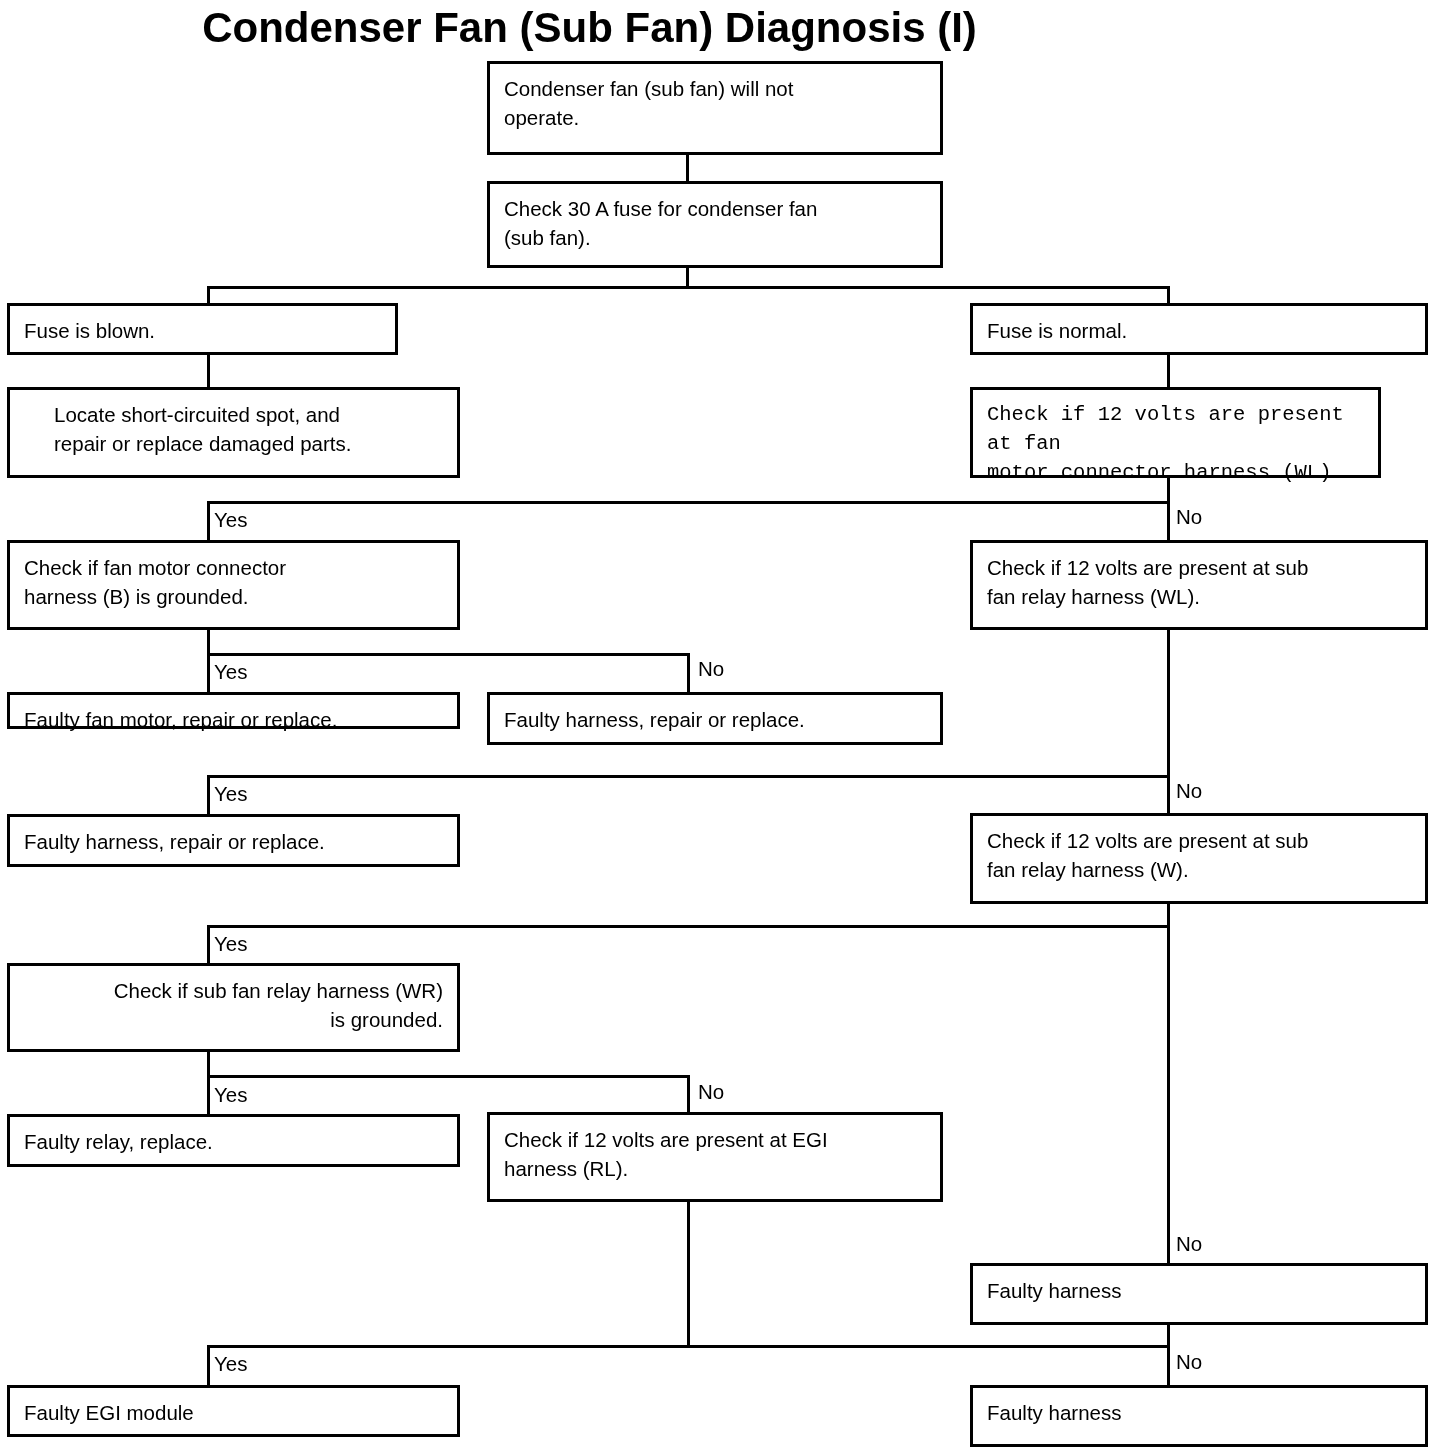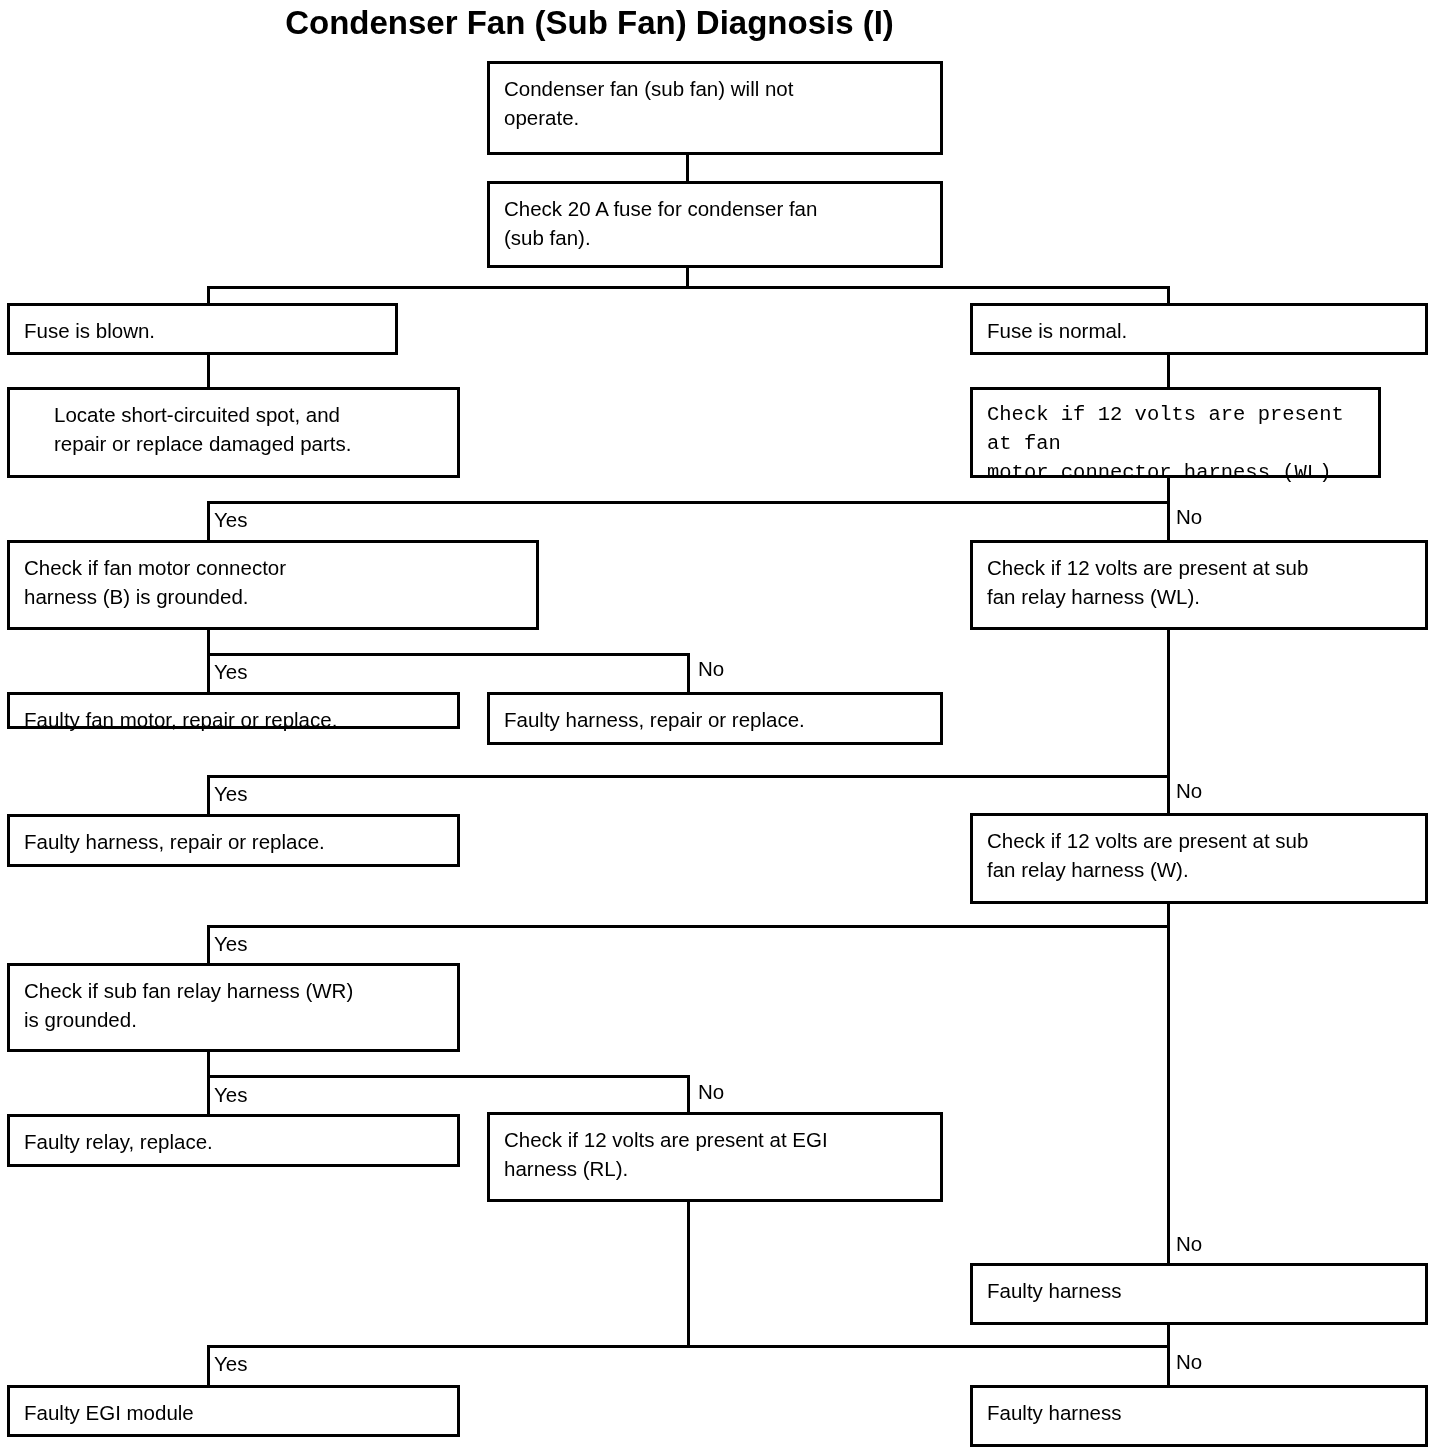--- a/index.html
+++ b/index.html
@@ -11,21 +11,21 @@
     color:#000000;
     position:relative;
     overflow:hidden;
   }
   #chart { position:absolute; left:0; top:0; width:1456px; height:1454px; }
 
   .title {
     position:absolute;
     left:0; top:4px; width:1179px;
     text-align:center;
-    font-size:33px;
+    font-size:42px;
     font-weight:bold;
     letter-spacing:0px;
   }
 
   .box {
     position:absolute;
     border:3px solid #000;
     background:#fff;
     padding:10px 14px 8px 14px;
     font-size:20.5px;
@@ -91,49 +91,49 @@
 
   <div class="vline" style="left:1167px; top:1325px; height:22px;"></div>
 
   <div class="hline" style="left:207px; top:1345px; width:963px;"></div>
   <div class="vline" style="left:207px; top:1345px; height:40px;"></div>
   <div class="vline" style="left:1167px; top:1345px; height:40px;"></div>
 
   <div class="box" style="left:487px; top:61px; width:456px; height:94px;">Condenser fan (sub fan) will not
 operate.</div>
 
-  <div class="box" style="left:487px; top:181px; width:456px; height:87px;">Check 20 A fuse for condenser fan
+  <div class="box" style="left:487px; top:181px; width:456px; height:87px;">Check 30 A fuse for condenser fan
 (sub fan).</div>
 
   <div class="box" style="left:7px; top:303px; width:391px; height:52px;">Fuse is blown.</div>
 
   <div class="box" style="left:970px; top:303px; width:458px; height:52px;">Fuse is normal.</div>
 
   <div class="box" style="left:7px; top:387px; width:453px; height:91px;padding-left:44px;">Locate short-circuited spot, and
 repair or replace damaged parts.</div>
 
   <div class="box" style="left:970px; top:387px; width:411px; height:91px;font-family:Liberation Mono, monospace;">Check if 12 volts are present at fan
 motor connector harness (WL).</div>
 
-  <div class="box" style="left:7px; top:540px; width:532px; height:90px;">Check if fan motor connector
+  <div class="box" style="left:7px; top:540px; width:453px; height:90px;">Check if fan motor connector
 harness (B) is grounded.</div>
 
   <div class="box" style="left:970px; top:540px; width:458px; height:90px;">Check if 12 volts are present at sub
 fan relay harness (WL).</div>
 
   <div class="box" style="left:7px; top:692px; width:453px; height:37px;">Faulty fan motor, repair or replace.</div>
 
   <div class="box" style="left:487px; top:692px; width:456px; height:53px;">Faulty harness, repair or replace.</div>
 
   <div class="box" style="left:7px; top:814px; width:453px; height:53px;">Faulty harness, repair or replace.</div>
 
   <div class="box" style="left:970px; top:813px; width:458px; height:91px;">Check if 12 volts are present at sub
 fan relay harness (W).</div>
 
-  <div class="box" style="left:7px; top:963px; width:453px; height:89px;">Check if sub fan relay harness (WR)
+  <div class="box" style="left:7px; top:963px; width:453px; height:89px;text-align:right;">Check if sub fan relay harness (WR)
 is grounded.</div>
 
   <div class="box" style="left:7px; top:1114px; width:453px; height:53px;">Faulty relay, replace.</div>
 
   <div class="box" style="left:487px; top:1112px; width:456px; height:90px;">Check if 12 volts are present at EGI
 harness (RL).</div>
 
   <div class="box" style="left:970px; top:1263px; width:458px; height:62px;">Faulty harness</div>
 
   <div class="box" style="left:7px; top:1385px; width:453px; height:52px;">Faulty EGI module</div>

